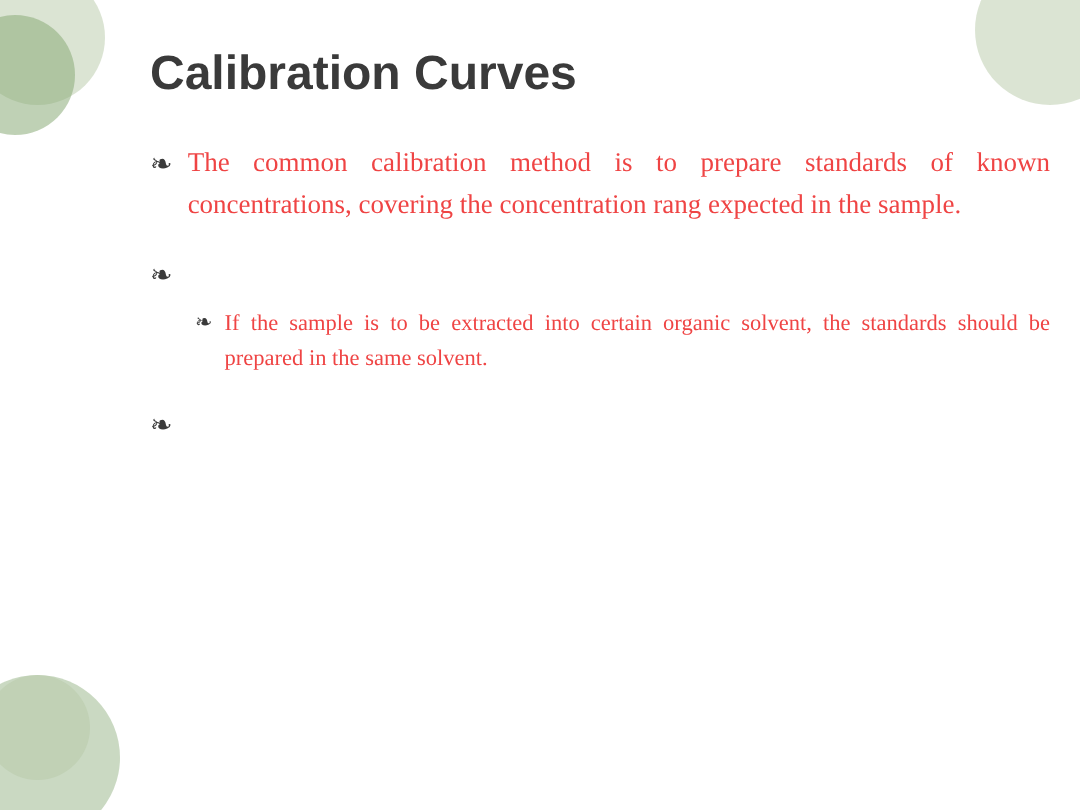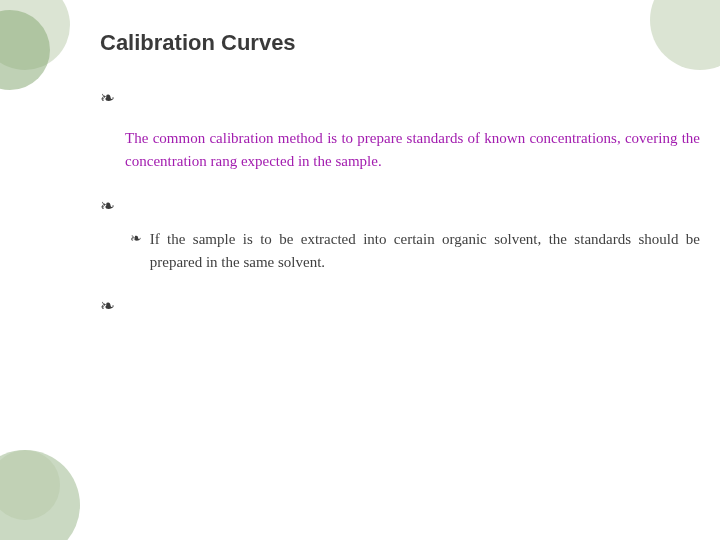--- a/index.html
+++ b/index.html
@@ -103,21 +103,21 @@
     
     .main-content {
       position: absolute;
       top: 30px;
       left: 100px;
       right: 20px;
       bottom: 20px;
     }
 
     .slide-title {
-      font-size: 22px;
+      font-size: 32px;
       font-weight: bold;
       color: #3a3a3a;
       margin-bottom: 28px;
       font-family: Arial, Helvetica, sans-serif;
     }
 
     .bullet-list {
       list-style: none;
       padding: 0;
     }
@@ -135,25 +135,24 @@
 
     .bullet-symbol {
       font-size: 18px;
       color: #3a3a3a;
       line-height: 1.5;
       flex-shrink: 0;
       margin-top: 1px;
     }
 
     .bullet-text {
-      font-size: 15px;
-      color: #a21caf;
+      font-size: 18px;
+      color: #ef4444;
       line-height: 1.55;
       text-align: justify;
-      margin-top: 43px;
     }
 
     .sub-bullet-item {
       padding-left: 30px;
       margin-top: 8px;
     }
 
     .sub-bullet-item .bullet-row {
       display: flex;
       align-items: flex-start;
@@ -162,21 +161,21 @@
 
     .sub-bullet-symbol {
       font-size: 14px;
       color: #3a3a3a;
       line-height: 1.5;
       flex-shrink: 0;
     }
 
     .sub-bullet-text {
       font-size: 15px;
-      color: #404040;
+      color: #ef4444;
       line-height: 1.55;
       text-align: justify;
     }
   </style>
 </head>
 <body>
 
 <div class="deco-top-left">
   <div class="circle-outer"></div>
   <div class="circle-inner"></div>

